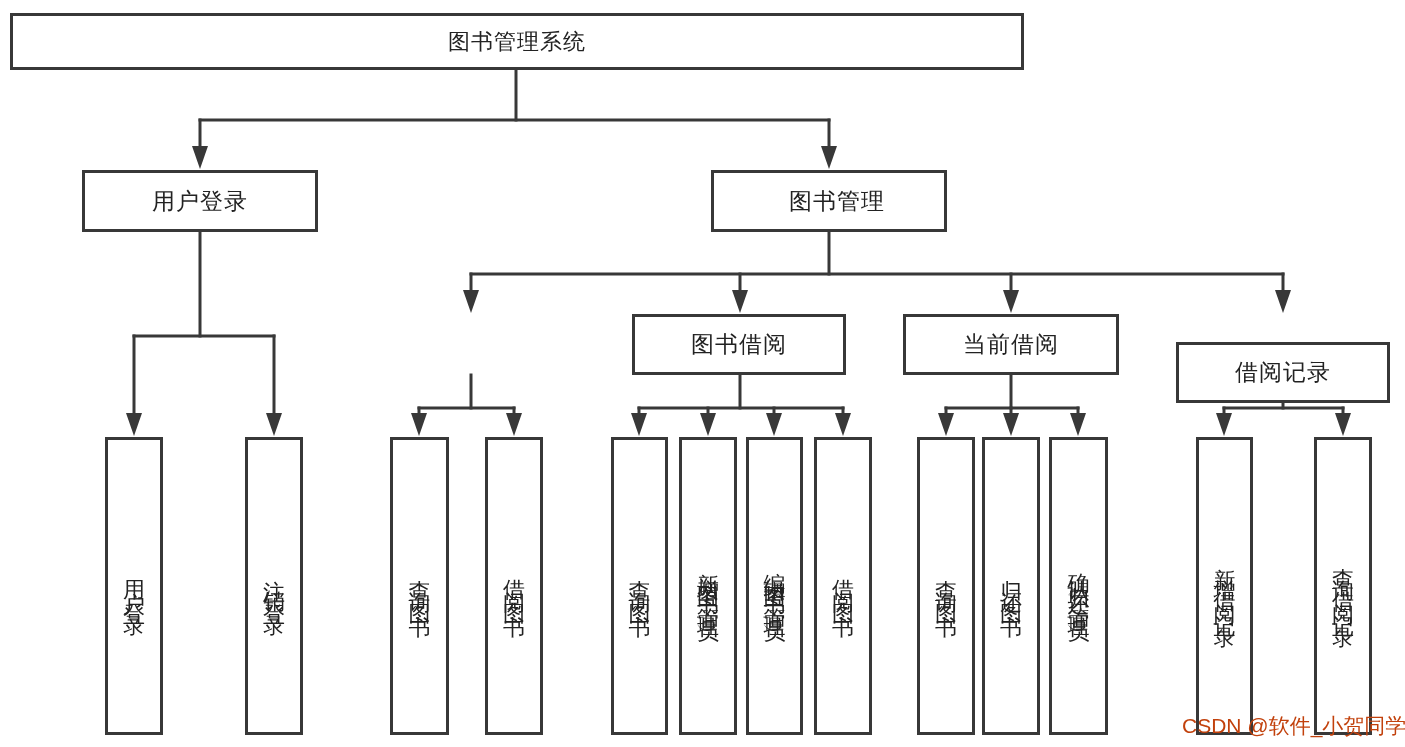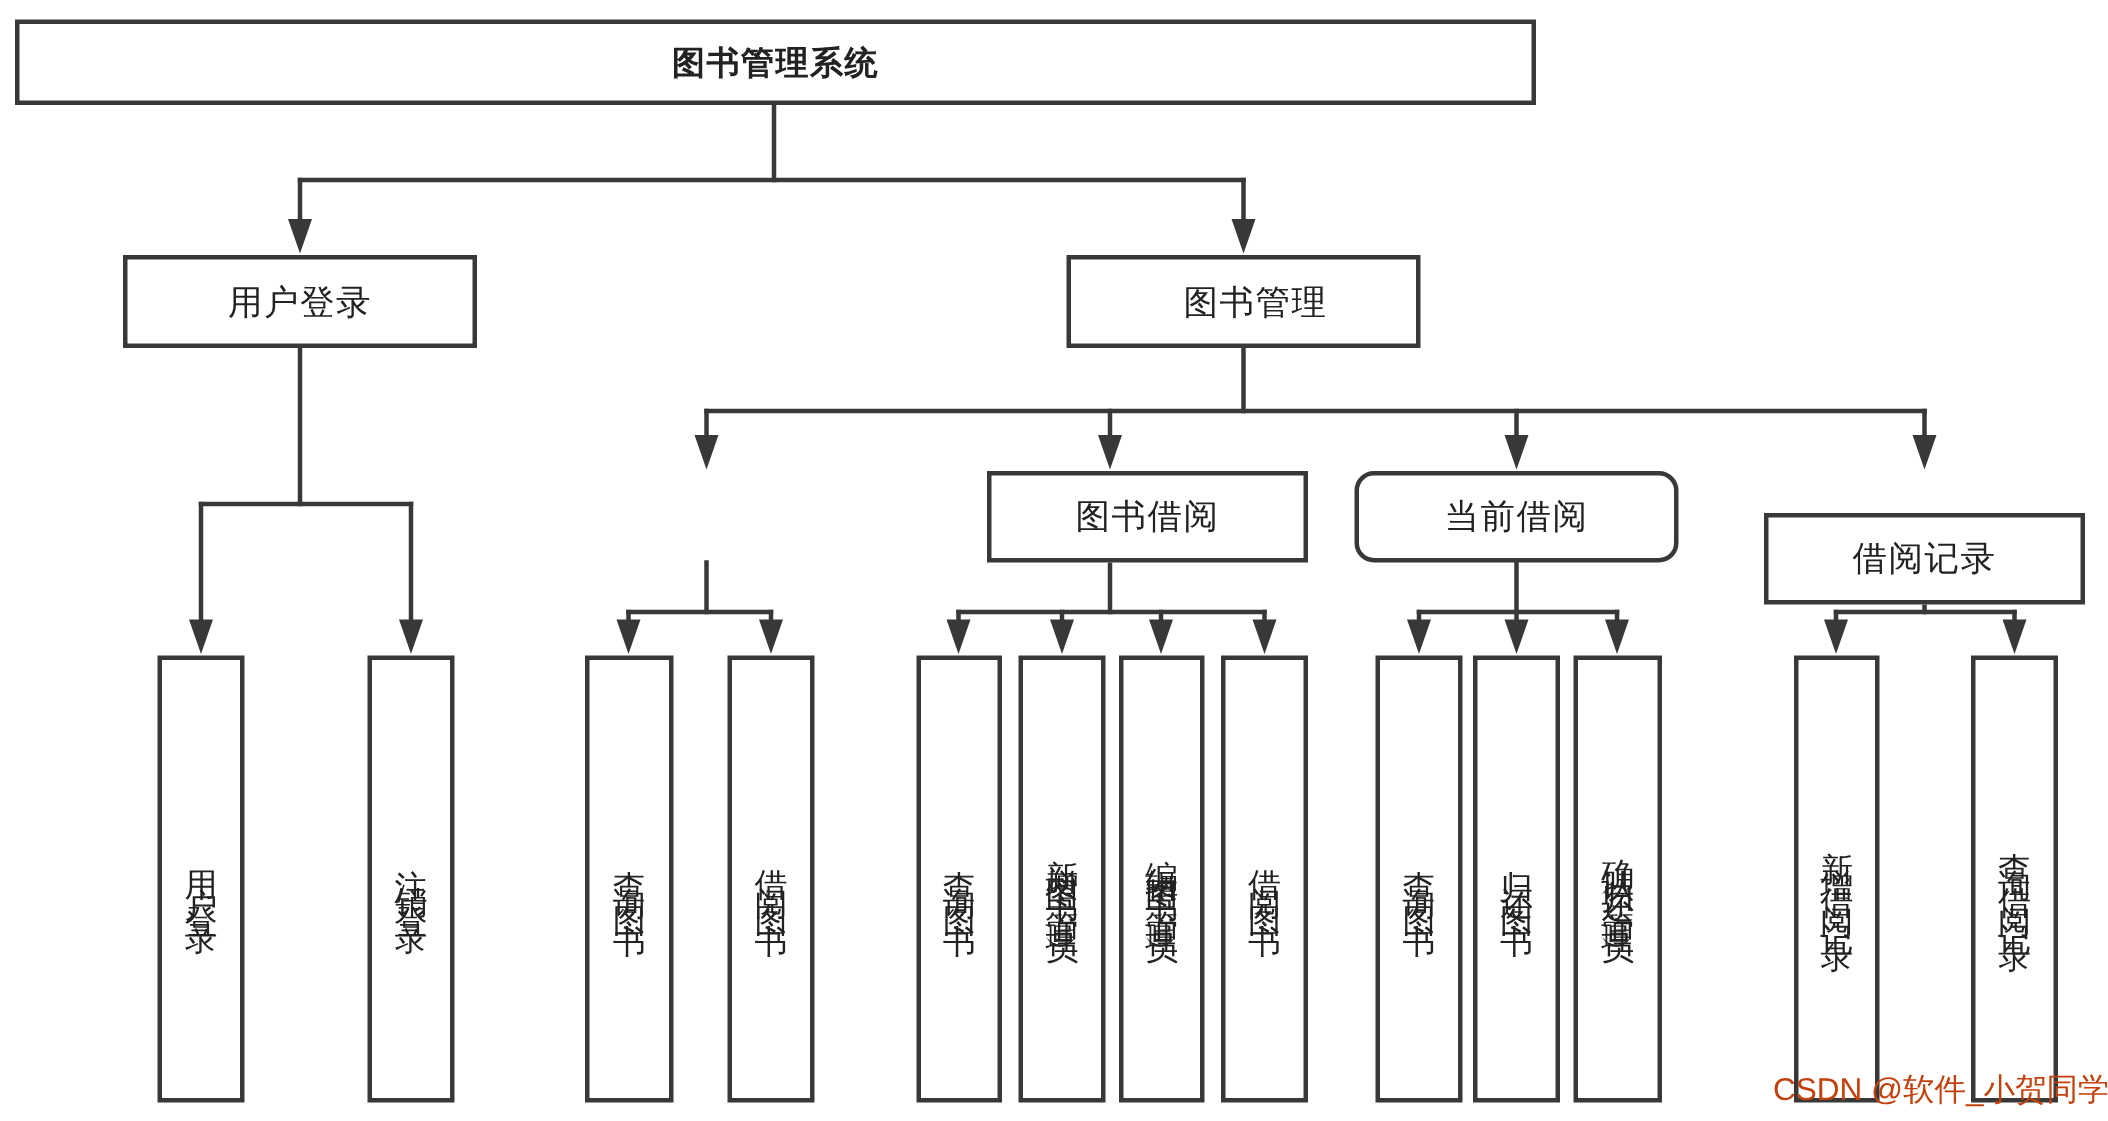--- a/index.html
+++ b/index.html
@@ -14,26 +14,26 @@
     z-index:2;
   }
   .hlabel{font-size:23px;letter-spacing:1px;white-space:nowrap;}
   #n-root .hlabel{font-size:22px;}
   .vtext{
     writing-mode:vertical-lr;text-orientation:mixed;
     font-size:22px;letter-spacing:12px;line-height:1;white-space:nowrap;
   }
   .vtext-long{letter-spacing:7px;}
   
-  #n-root{left:10px;top:13px;width:1014px;height:57px;font-weight:bold;}
+  #n-root{left:10px;top:13px;width:1014px;height:57px;}
   #n-user-login{left:82px;top:170px;width:236px;height:62px;}
   #n-book-mgmt{left:711px;top:170px;width:236px;height:62px;padding-left:16px;}
   #n-new-books{left:365px;top:314px;width:213px;height:61px;}
-  #n-book-borrow{left:658px;top:314px;width:214px;height:61px;}
-  #n-current-borrow{left:903px;top:314px;width:216px;height:61px;border-radius:13px;}
+  #n-book-borrow{left:632px;top:314px;width:214px;height:61px;}
+  #n-current-borrow{left:903px;top:314px;width:216px;height:61px;}
   #n-borrow-records{left:1176px;top:314px;width:214px;height:61px;margin-top:28px;}
   .leaf{top:437px;height:298px;}
   #l-user-login{left:105px;width:58px;}
   #l-logout{left:245px;width:58px;}
   #l-nb-query{left:390px;width:59px;}
   #l-nb-borrow{left:485px;width:58px;}
   #l-bb-query{left:611px;width:57px;}
   #l-bb-add{left:679px;width:58px;}
   #l-bb-edit{left:746px;width:57px;}
   #l-bb-borrow{left:814px;width:58px;}

